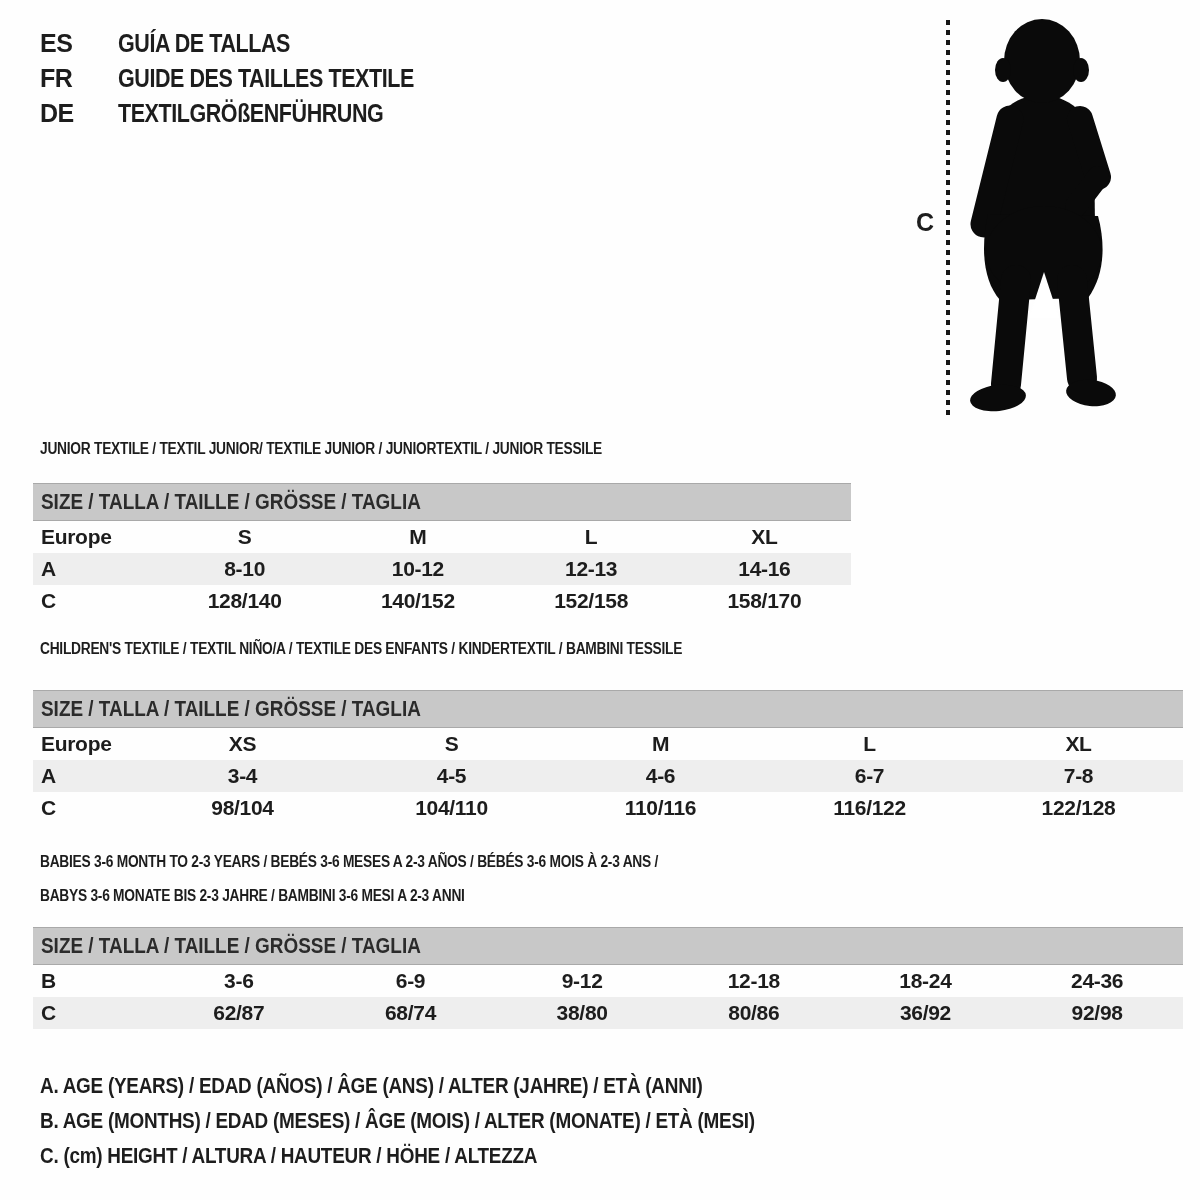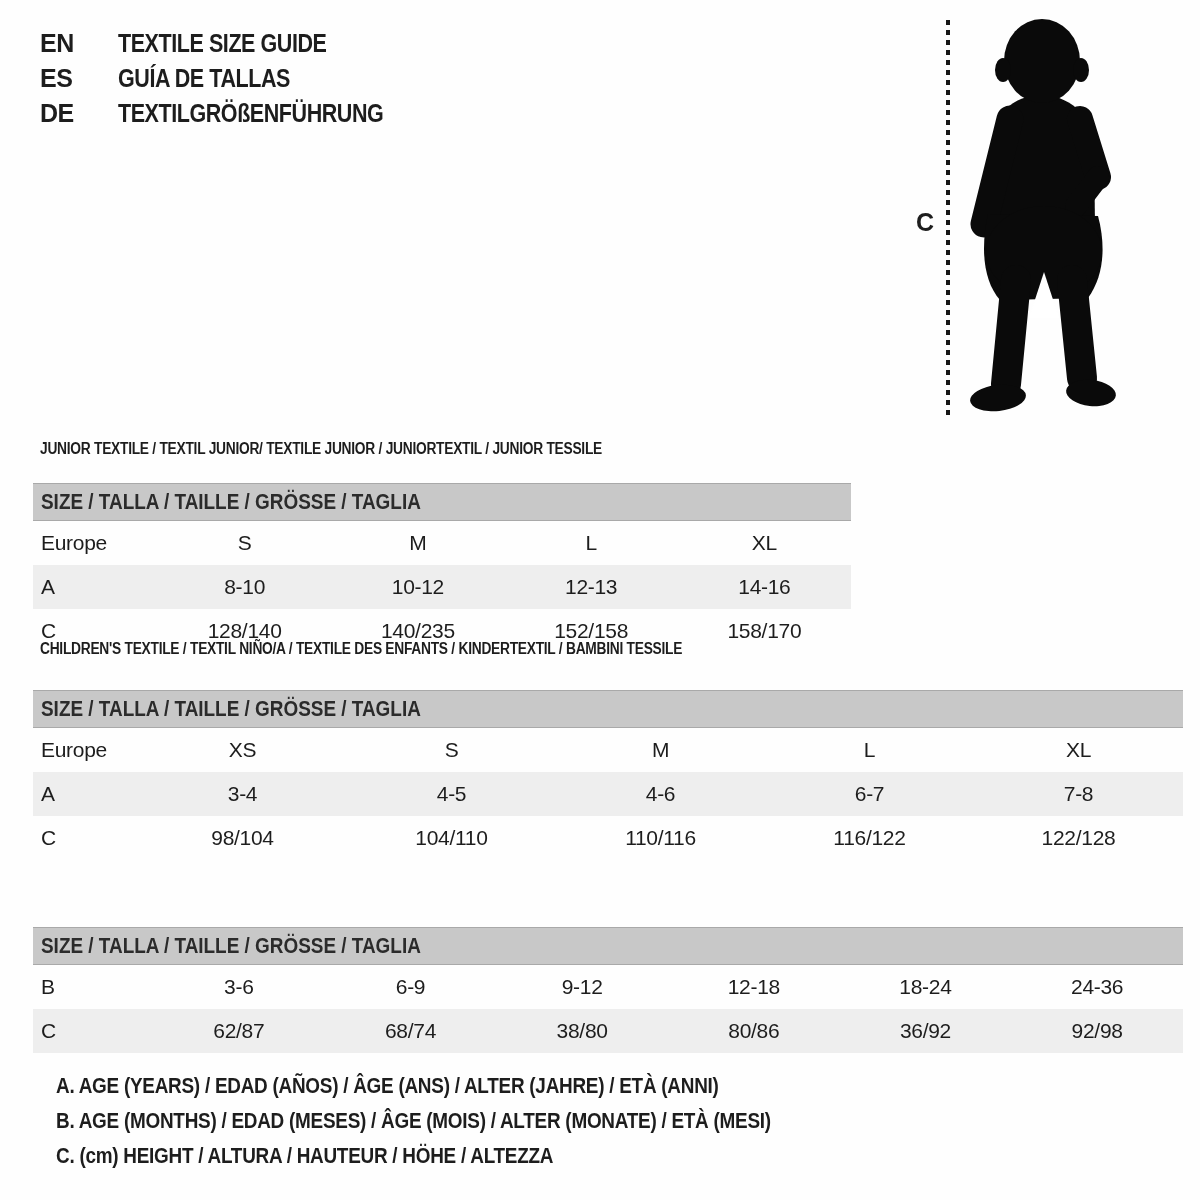--- a/index.html
+++ b/index.html
@@ -49,54 +49,54 @@
   
   .tablewrap { position:absolute; }
   .size-bar {
     height:38px; background:#c8c8c8;
     border-top:1px solid #a9a9a9; border-bottom:1px solid #a9a9a9;
     display:flex; align-items:center; padding-left:8px;
     font-size:22px; font-weight:700; color:#2b2b2b;
   }
   table { width:100%; border-collapse:collapse; table-layout:fixed; }
   td {
-    height:44px; font-size:21px; font-weight:400;
+    height:32px; font-size:21px; font-weight:700;
     text-align:center; letter-spacing:-0.3px; color:#1d1d1d;
     overflow:hidden;
     margin-left:16px;
   }
   td.rowlab { text-align:left; padding-left:8px; }
   tr.stripe td { background:#eeeeee; }
 
   #junior-table   { left:33px; top:483px; width:818px;  }
   #children-table { left:33px; top:690px; width:1150px; }
   #babies-table   { left:33px; top:927px; width:1150px; }
 
   #junior-title   { top:440px; }
   #children-title { top:640px; }
   #babies-title   { top:845px; }
 
   
   .legend { position:absolute; left:40px; top:1068px; }
   .legend-line { height:35px; display:flex; align-items:center;
-    font-size:22px; font-weight:700; letter-spacing:-0.3px;margin-left:16px; }
+    font-size:22px; font-weight:700; letter-spacing:-0.3px; }
 </style>
 </head>
 <body>
 
 <div class="canvas">
 
   <div class="lang-block">
     <div class="lang-row">
-      <span class="lang-code">EN</span>
-      <span class="lang-label cond">TEXTILE SIZE GUIDE</span>
-    </div>
-    <div class="lang-row">
       <span class="lang-code">ES</span>
       <span class="lang-label cond">GUÍA DE TALLAS</span>
+    </div>
+    <div class="lang-row">
+      <span class="lang-code">FR</span>
+      <span class="lang-label cond">GUIDE DES TAILLES TEXTILE</span>
     </div>
     <div class="lang-row">
       <span class="lang-code">DE</span>
       <span class="lang-label cond">TEXTILGRÖßENFÜHRUNG</span>
     </div>
   </div>
 
   <div class="dash-line"></div>
   <div class="c-label">C</div>
   <svg class="silhouette" width="180" height="404" viewBox="0 0 180 404">
@@ -144,21 +144,21 @@
       <tr class="stripe">
         <td class="rowlab">A</td>
         <td>8-10</td>
         <td>10-12</td>
         <td>12-13</td>
         <td>14-16</td>
       </tr>
       <tr>
         <td class="rowlab">C</td>
         <td>128/140</td>
-        <td>140/235</td>
+        <td>140/152</td>
         <td>152/158</td>
         <td>158/170</td>
       </tr>
     </tbody>
       </table>
   </div>
 
   <div class="section-title" id="children-title">
     <span class="cond">CHILDREN'S TEXTILE / TEXTIL NIÑO/A / TEXTILE DES ENFANTS / KINDERTEXTIL / BAMBINI TESSILE</span>
   </div>
@@ -197,20 +197,24 @@
         <td>98/104</td>
         <td>104/110</td>
         <td>110/116</td>
         <td>116/122</td>
         <td>122/128</td>
       </tr>
     </tbody>
       </table>
   </div>
 
+  <div class="section-title two-line" id="babies-title">
+    <span class="cond">BABIES 3-6 MONTH TO 2-3 YEARS / BEBÉS 3-6 MESES A 2-3 AÑOS / BÉBÉS 3-6 MOIS À 2-3 ANS /</span><br>
+    <span class="cond">BABYS 3-6 MONATE BIS 2-3 JAHRE / BAMBINI 3-6 MESI A 2-3 ANNI</span>
+  </div>
   <div class="tablewrap" id="babies-table">
     <div class="size-bar">
       <span class="cond">SIZE / TALLA / TAILLE / GRÖSSE / TAGLIA</span>
     </div>
     <table>
       <colgroup>
           <col style="width:120px">
           <col>
           <col>
           <col>

